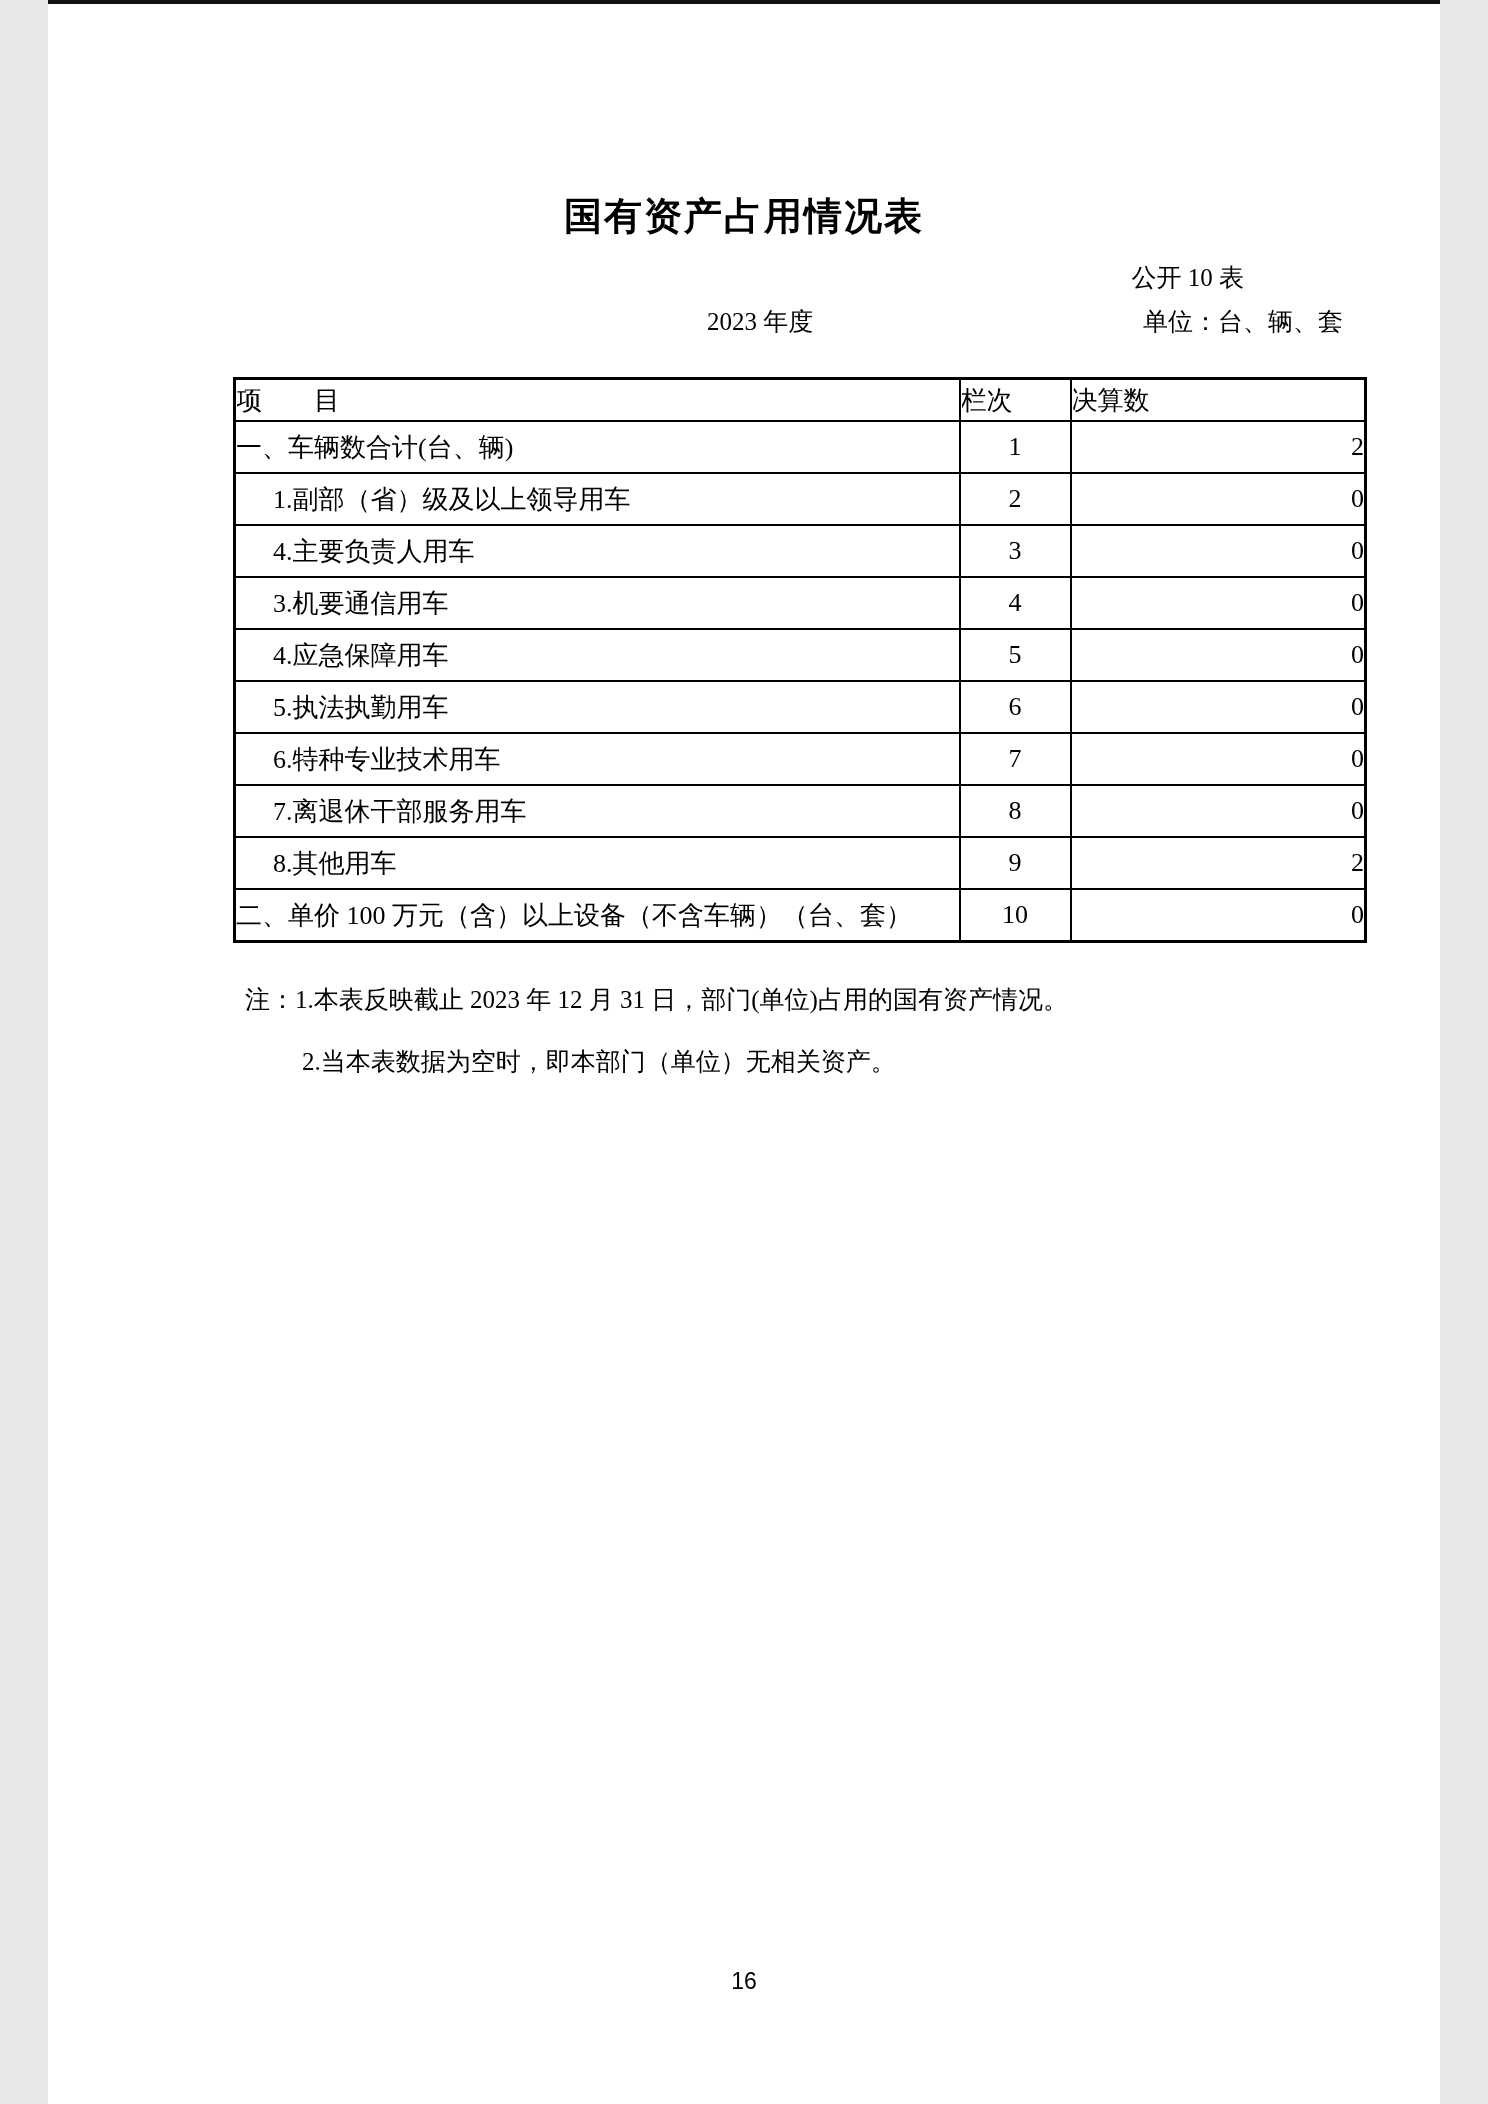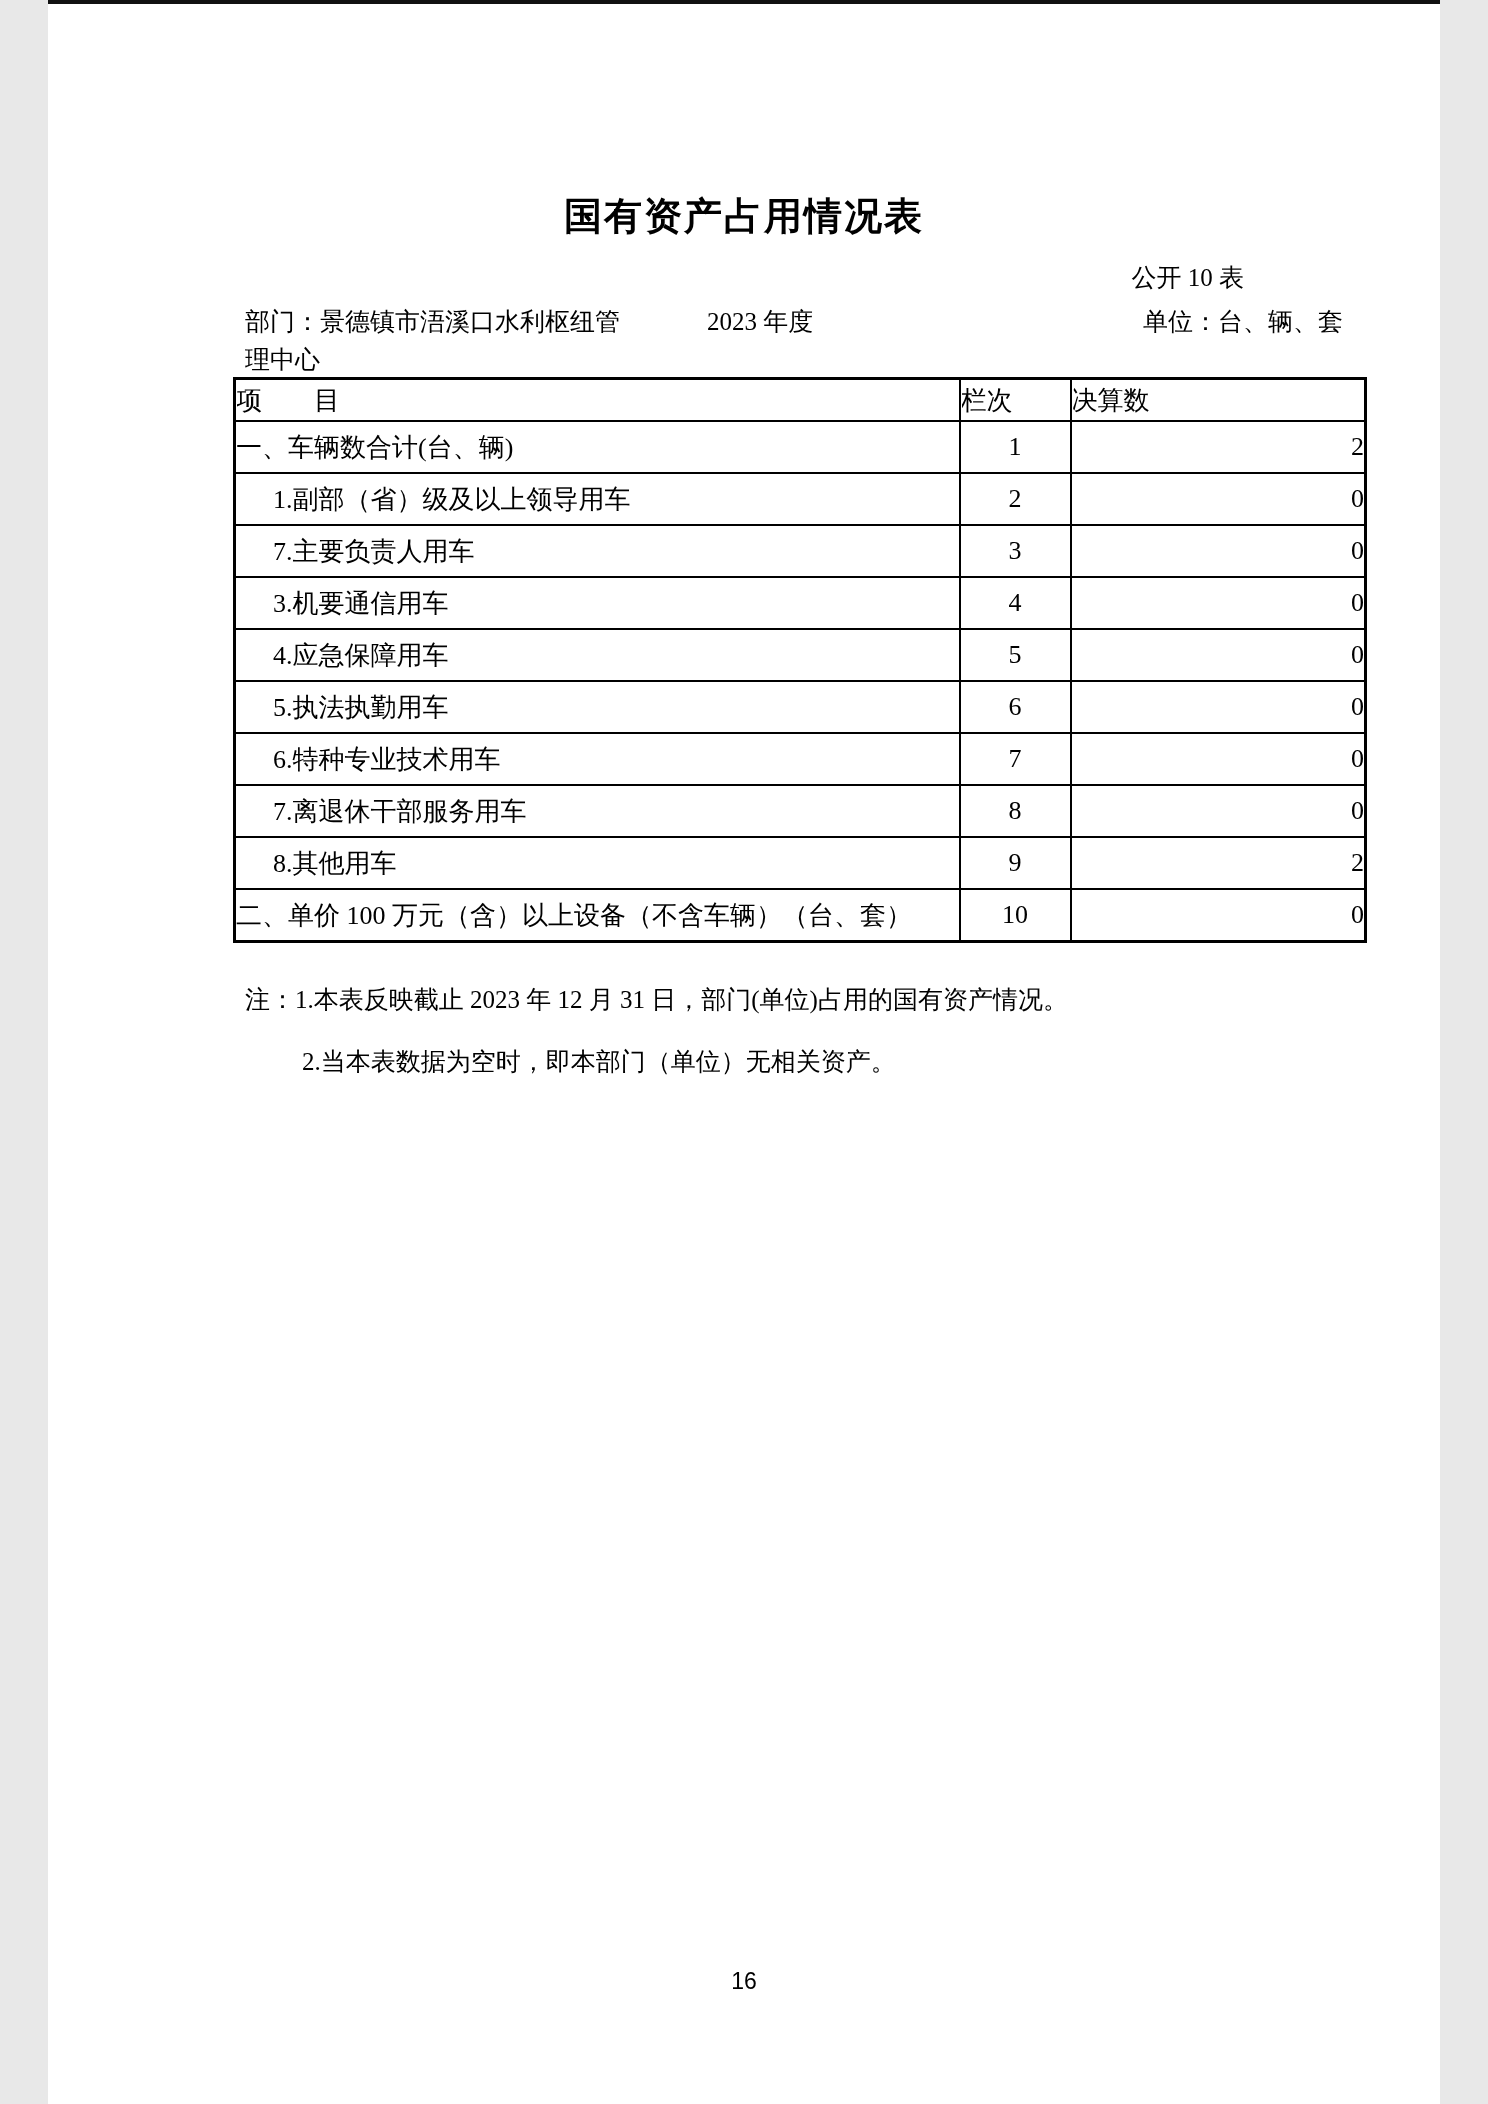--- a/index.html
+++ b/index.html
@@ -103,21 +103,20 @@
 </head>
 <body>
 
 <div class="sheet">
   <div class="top-strip"></div>
 
   <div class="doc-title">国有资产占用情况表</div>
 
   <div class="table-label">公开 10 表</div>
 
-  <div class="dept">部门：景德镇市浯溪口水利枢纽管理中心</div>
   <div class="year">2023 年度</div>
   <div class="unit">单位：台、辆、套</div>
 
   <table class="main-table">
     <colgroup>
       <col style="width:725px">
       <col style="width:111px">
       <col style="width:295px">
     </colgroup>
     <tbody>
@@ -130,21 +129,21 @@
       <td class="c1">一、车辆数合计(台、辆)</td>
       <td class="c2">1</td>
       <td class="c3">2</td>
     </tr>
     <tr class="row-sub">
       <td class="c1">1.副部（省）级及以上领导用车</td>
       <td class="c2">2</td>
       <td class="c3">0</td>
     </tr>
     <tr class="row-sub">
-      <td class="c1">7.主要负责人用车</td>
+      <td class="c1">4.主要负责人用车</td>
       <td class="c2">3</td>
       <td class="c3">0</td>
     </tr>
     <tr class="row-sub">
       <td class="c1">3.机要通信用车</td>
       <td class="c2">4</td>
       <td class="c3">0</td>
     </tr>
     <tr class="row-sub">
       <td class="c1">4.应急保障用车</td>

